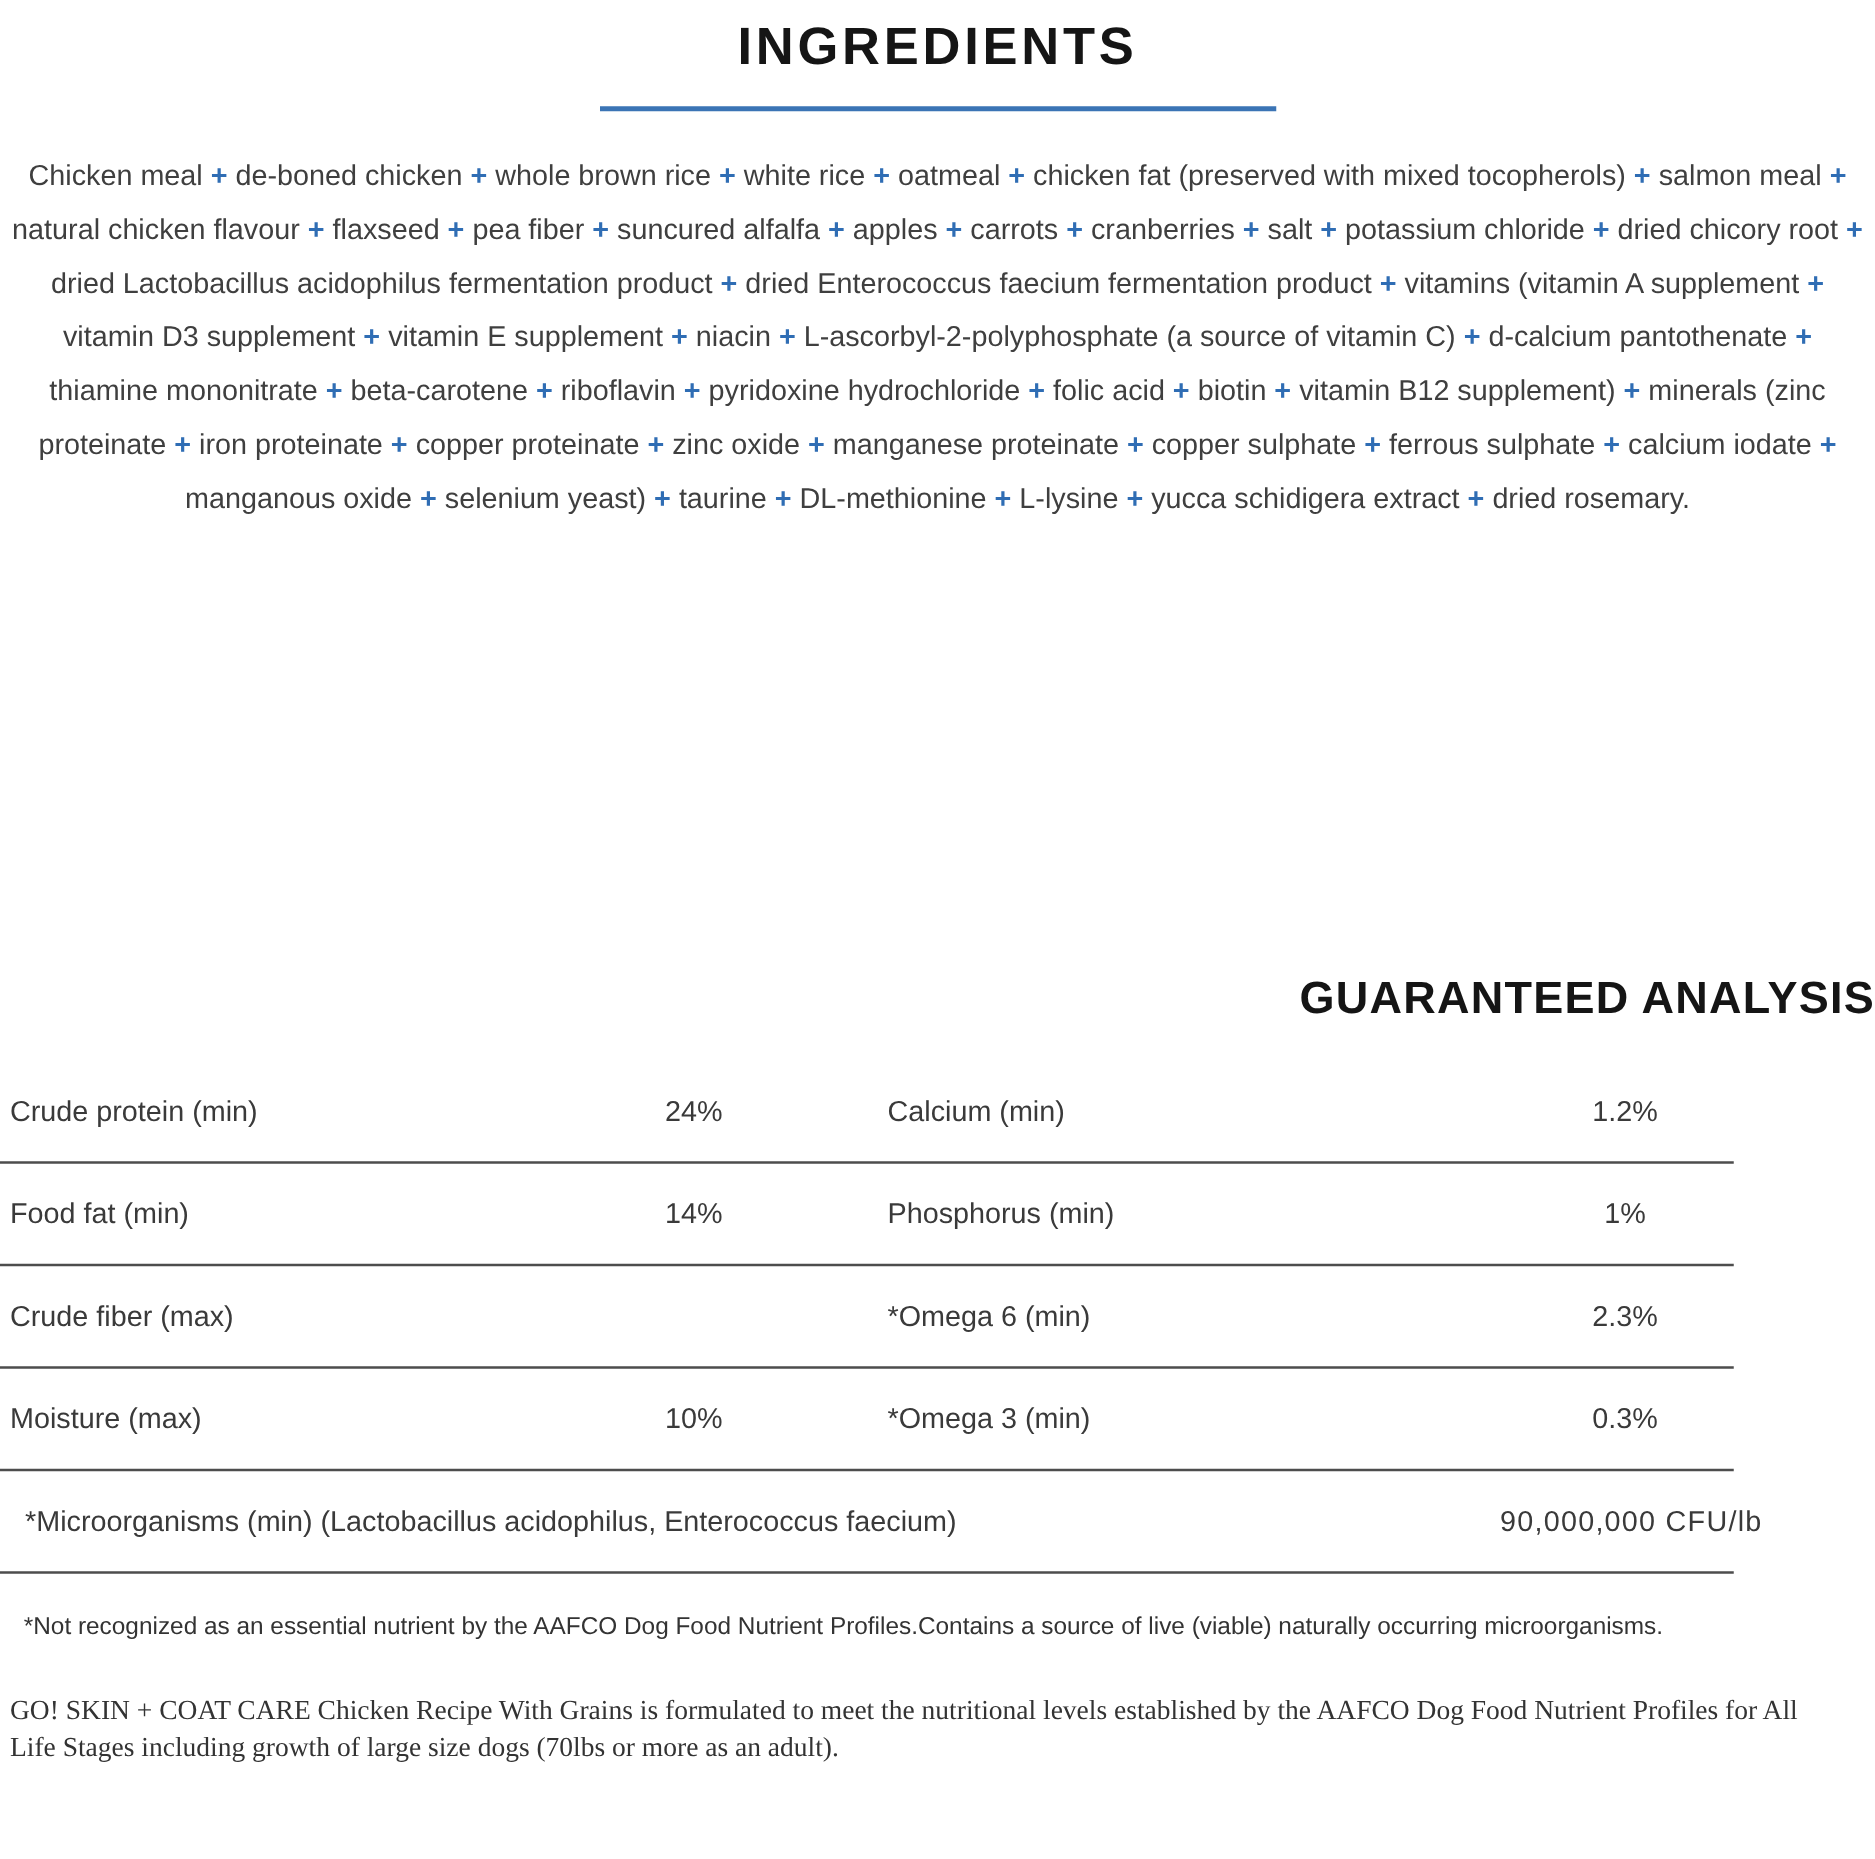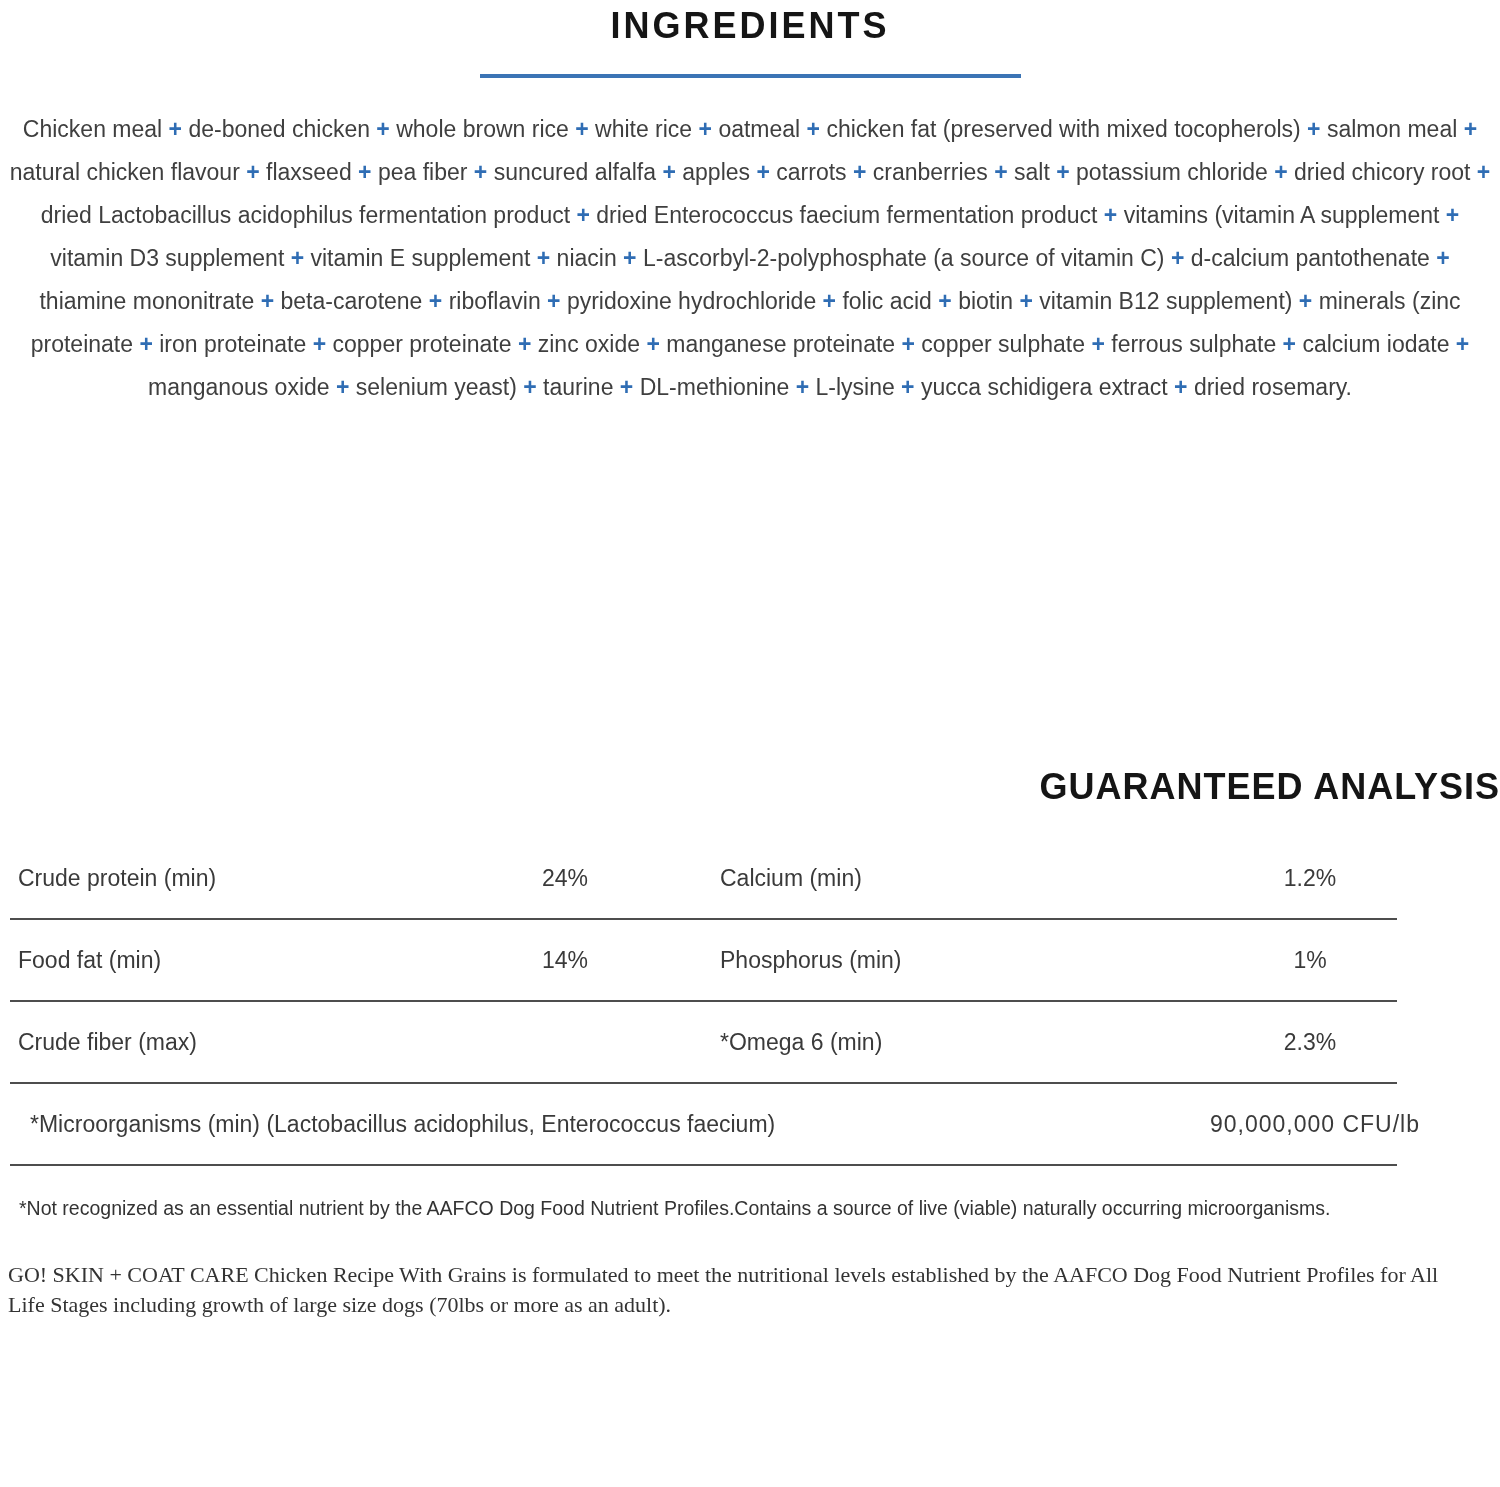--- a/index.html
+++ b/index.html
@@ -13,23 +13,23 @@
     width: 1500px;
     height: 1487px;
     position: relative;
     overflow: hidden;
     background: #ffffff;
   }
 
   
   .ing-title {
     margin: 0;
-    padding-top: 4px;
+    padding-top: 15px;
     text-align: center;
-    font-size: 36px;
+    font-size: 42px;
     line-height: 44px;
     font-weight: 800;
     letter-spacing: 3px;
     color: #151515;
   }
   .title-rule {
     width: 541px;
     height: 4px;
     background: #3b74b5;
     margin: 26px auto 0 auto;
@@ -56,21 +56,20 @@
     font-size: 36px;
     line-height: 36px;
     font-weight: 800;
     letter-spacing: 1px;
     color: #151515;
     text-align: right;
   }
   .ga-table {
     margin-top: 33px;
     width: 1387px;
-    margin-left: 10px;
   }
   .ga-row {
     position: relative;
     height: 82px;
     border-bottom: 2px solid #4d4d4d;
     font-size: 23px;
     color: #3a3a3a;
   }
   .ga-row span {
     position: absolute;
@@ -130,20 +129,26 @@
       <span class="ga-label-right">Phosphorus (min)</span>
       <span class="ga-value-right">1%</span>
     </div>
 
     <div class="ga-row">
       <span class="ga-label-left">Crude fiber (max)</span>
       <span class="ga-label-right">*Omega 6 (min)</span>
       <span class="ga-value-right">2.3%</span>
     </div>
 
+    <div class="ga-row">
+      <span class="ga-label-left">Moisture (max)</span>
+      <span class="ga-value-left">10%</span>
+      <span class="ga-label-right">*Omega 3 (min)</span>
+      <span class="ga-value-right">0.3%</span>
+    </div>
 
     <div class="ga-row">
       <span class="ga-full-label">*Microorganisms (min) (Lactobacillus acidophilus, Enterococcus faecium)</span>
       <span class="ga-full-value">90,000,000 CFU/lb</span>
     </div>
 
   </div>
 
   <p class="footnote-1">*Not recognized as an essential nutrient by the AAFCO Dog Food Nutrient Profiles.Contains a source of live (viable) naturally occurring microorganisms.</p>
 

